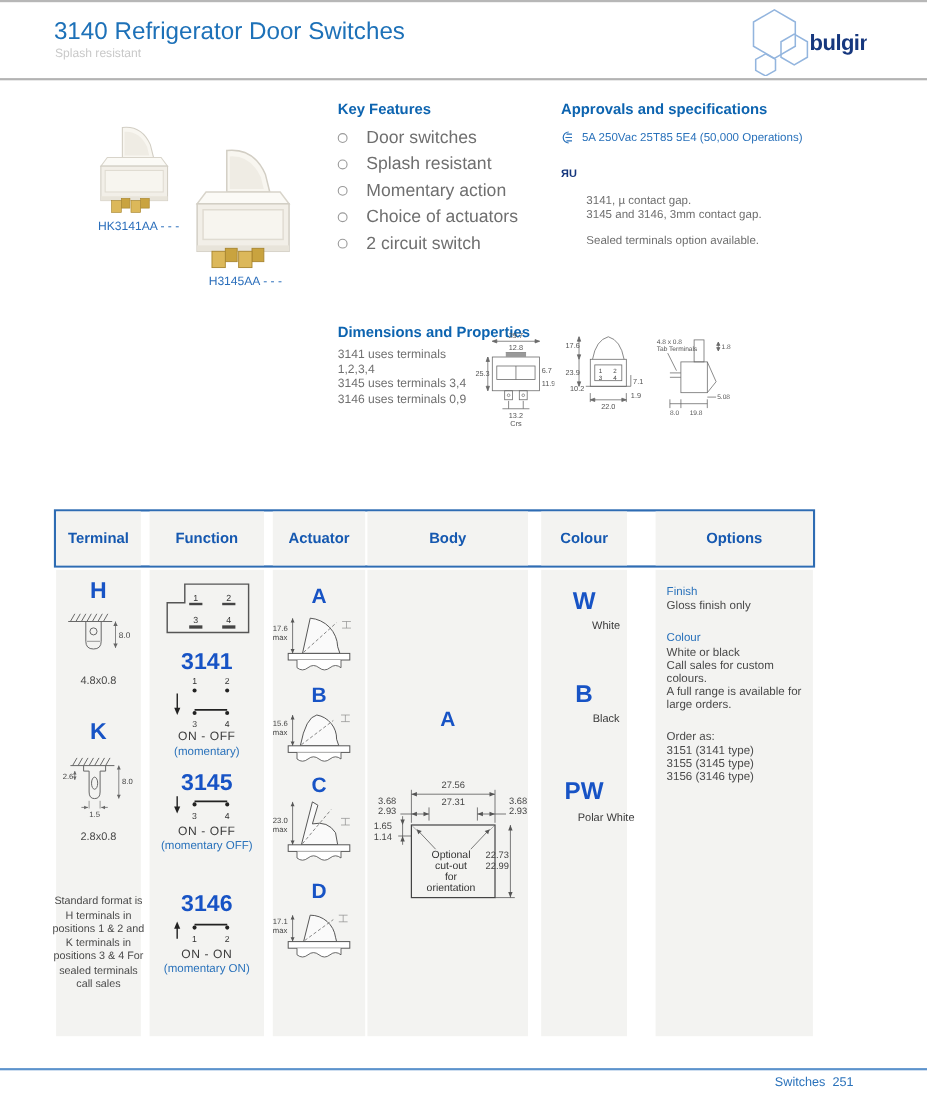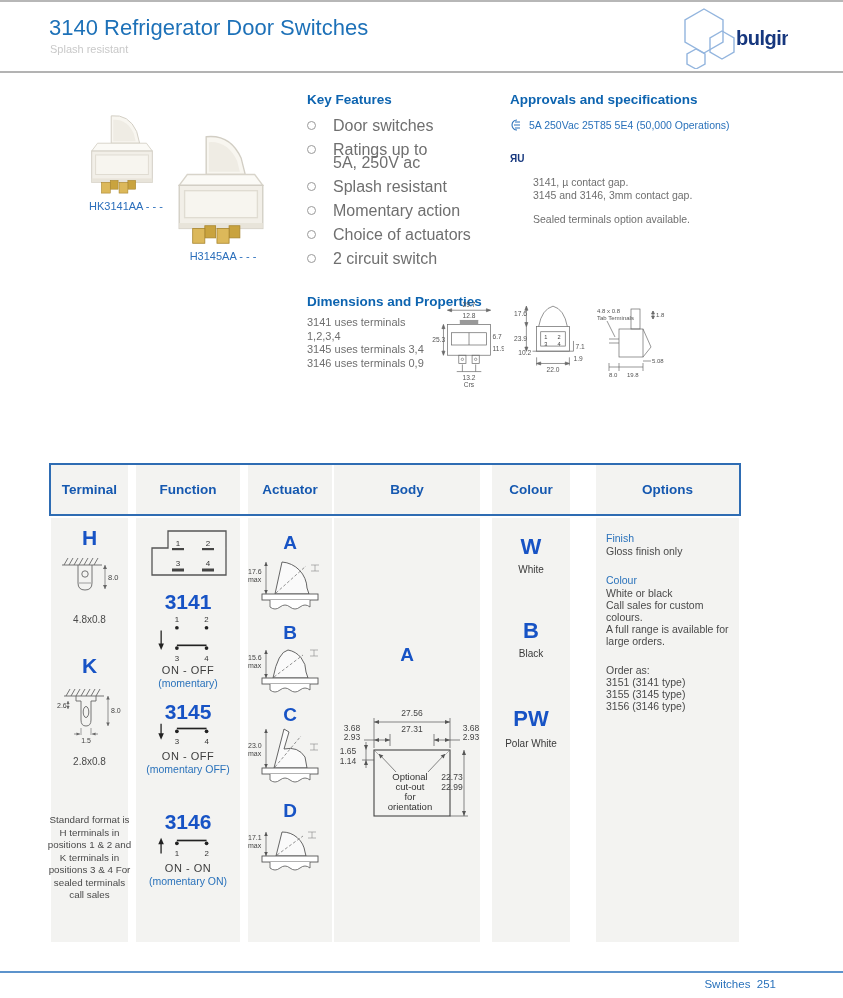--- a/index.html
+++ b/index.html
@@ -18,21 +18,21 @@
   
   .kf-item{display:flex;gap:17px;margin-bottom:11px;font-size:16px;color:#6f6f6f;line-height:13px;}
   .bullet{flex:0 0 auto;width:7px;height:7px;border:1px solid #9a9a9a;border-radius:50%;margin-top:2px;}
   
   .thead{position:absolute;left:49px;top:463px;width:688px;height:49px;border:2px solid #2e6cb3;background:#fff;}
   .thcell{position:absolute;top:0;height:100%;background:#f3f3f1;display:flex;align-items:center;justify-content:center;
           font-size:13.5px;font-weight:bold;color:#1558b0;}
   .panel{position:absolute;top:518px;height:424px;background:#f3f3f1;}
   .code{position:absolute;width:100%;text-align:center;font-weight:bold;color:#1753c5;}
   .small-dim{font-size:10px;color:#4a4a4a;}
-  .cname{position:absolute;width:100%;text-align:center;font-size:10px;color:#3a3a3a;}
+  .cname{position:absolute;width:100%;text-align:center;font-size:10px;color:#3a3a3a;padding-left:20px;}
   .mode{position:absolute;width:100%;text-align:center;font-size:11px;color:#3d3d3d;letter-spacing:0.5px;}
   .mnote{position:absolute;width:100%;text-align:center;font-size:10.5px;color:#2a72bb;}
   .opt-h{font-size:10.5px;color:#2a72bb;margin:0 0 1px 0;}
   .opt-t{font-size:10.5px;color:#4a4a4a;line-height:12px;margin:0;}
   
   .frule{position:absolute;left:0;top:971px;width:843px;height:2px;background:#5c93cc;}
   .fpage{position:absolute;right:67px;top:978px;font-size:11.5px;color:#2a72bb;margin-left:40px;}
 </style>
 </head>
 <body>
@@ -79,24 +79,20 @@
     <rect x="42" y="76" width="9" height="11" fill="#dcb85a" stroke="#a8852e" stroke-width="0.6"></rect>
   </svg>
   <div class="abs" style="left:168px;top:250px;width:110px;text-align:center;font-size:11px;color:#2a6ebb;">H3145AA - - -</div>
 
   <div class="abs" style="left:307px;top:92px;width:190px;">
     <div class="sechead">Key Features</div>
     <div style="margin-top:12px;">
       <div class="kf-item">
           <span class="bullet"></span>
           <span style="width:150px">Door switches</span>
-        </div>
-      <div class="kf-item">
-          <span class="bullet"></span>
-          <span style="width:100px">Ratings up to 5A, 250V ac</span>
         </div>
       <div class="kf-item">
           <span class="bullet"></span>
           <span style="width:150px">Splash resistant</span>
         </div>
       <div class="kf-item">
           <span class="bullet"></span>
           <span style="width:150px">Momentary action</span>
         </div>
       <div class="kf-item">

